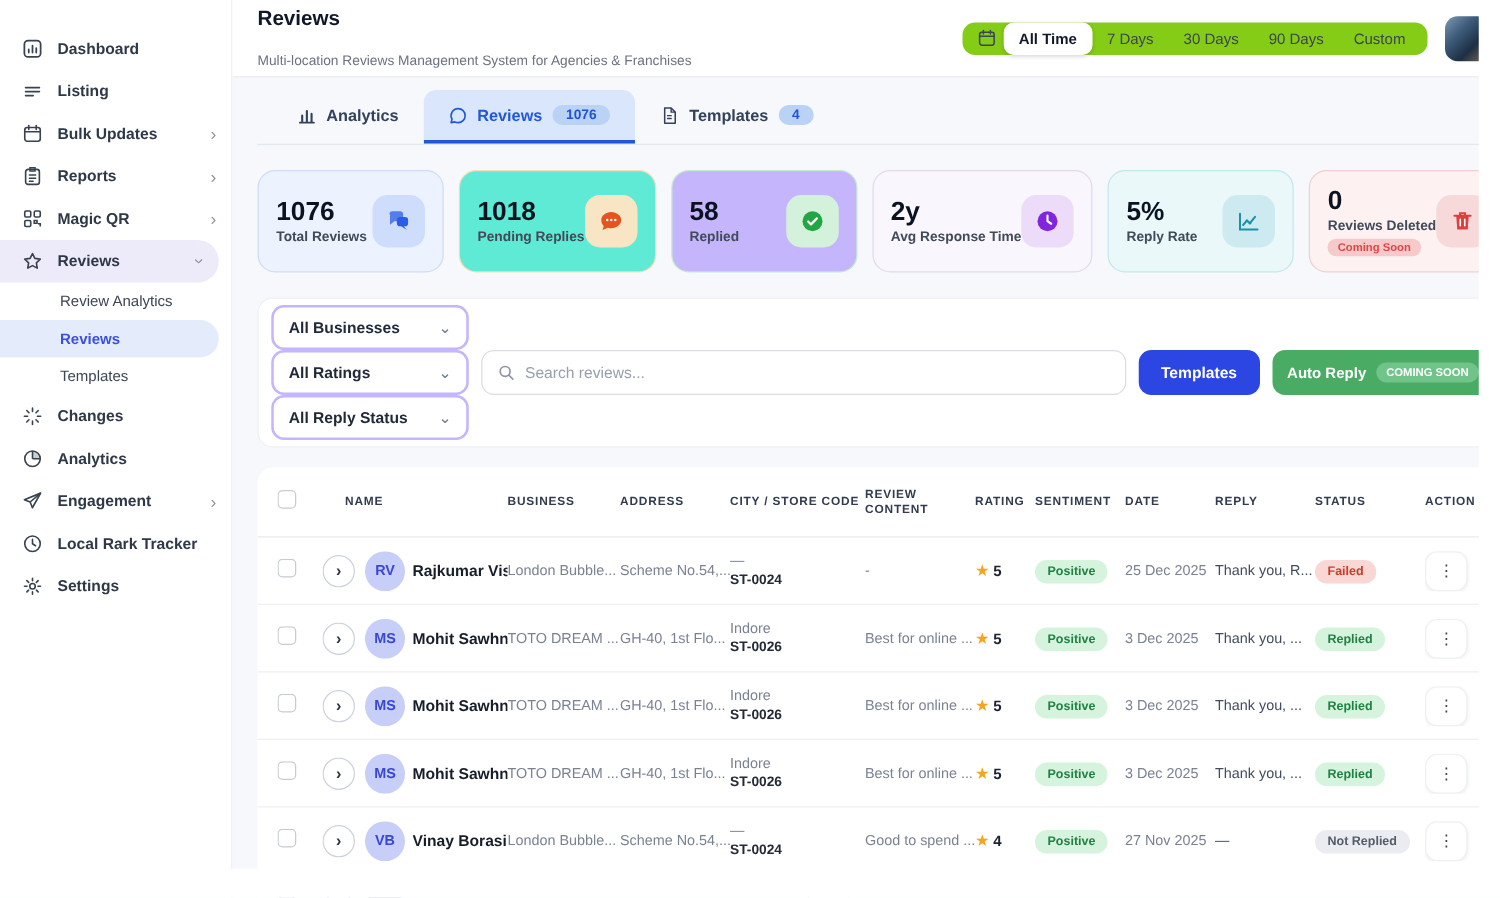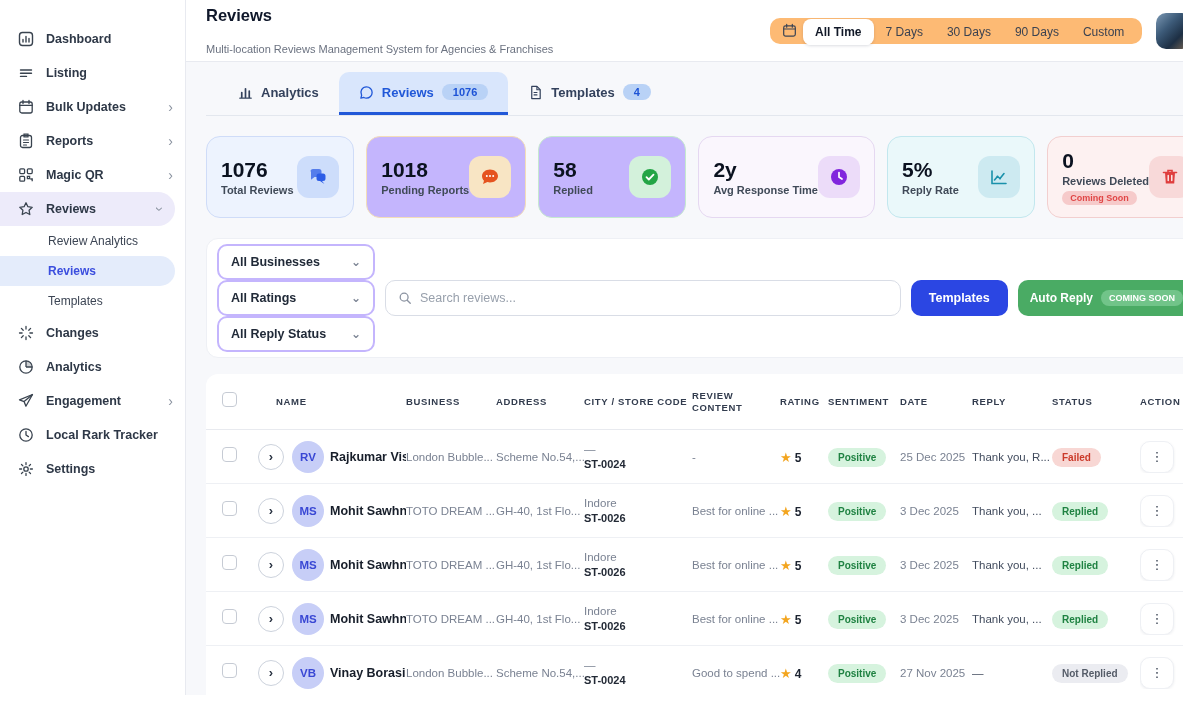--- a/index.html
+++ b/index.html
@@ -27,21 +27,21 @@
     font-weight:500; color:#3c4554; cursor:pointer; }
   .nav-sub.active { background:#e4ecfb; color:#3b4ede; font-weight:700; border-radius:0 16px 16px 0; margin-right:10px; }
 
   
   .main { flex:1; display:flex; flex-direction:column; background:#f7f8fb; }
   .topbar { height:62px; background:#fff; border-bottom:1px solid #e8eaf0; display:flex;
     align-items:center; justify-content:space-between; padding:0 20px; flex-shrink:0; }
   .page-title { font-size:16.5px; font-weight:800; color:#0f172a; }
   .page-subtitle { font-size:11px; color:#6b7280; margin-top:18px; }
   .topbar-right { display:flex; align-items:center; }
-  .date-group { display:flex; align-items:center; background:#fdba74; border-radius:10px; padding:4px 6px; gap:2px; }
+  .date-group { display:flex; align-items:center; background:#84cc16; border-radius:10px; padding:4px 6px; gap:2px; }
   .cal-icon { width:15px; height:15px; color:#3c4554; margin:0 4px 0 6px; }
   .cal-icon svg { width:15px; height:15px; display:block; }
   .date-pill { padding:6px 12px; font-size:12px; font-weight:500; color:#3b4250; border-radius:8px; cursor:pointer; white-space:nowrap; }
   .date-pill.active { background:#fff; font-weight:700; color:#111827; box-shadow:0 1px 3px rgba(20,30,60,.15); }
   .user-avatar { width:36px; height:36px; border-radius:10px; margin-left:14px;
     background:linear-gradient(135deg,#7d9ab5 0%,#3c5a78 35%,#1d2f44 65%,#8a7157 100%); }
   .sort-ctl { display:flex; flex-direction:column; margin-left:7px; color:#9aa2ae; font-size:8px; line-height:0.7; cursor:pointer; }
 
   .content { padding:10px 20px 0 20px; flex:1; }
 
@@ -59,21 +59,21 @@
   .stat-card { flex:1; border:1px solid; border-radius:14px; padding:12px 14px; height:82px;
     display:flex; align-items:center; justify-content:space-between; }
   .stat-left { display:flex; flex-direction:column; justify-content:center; }
   .stat-value { font-size:21px; font-weight:800; color:#0b1220; line-height:1.1; }
   .stat-label { font-size:11px; font-weight:600; color:#404a58; margin-top:2px; white-space:nowrap; }
   .stat-badge { background:#f6caca; color:#e04646; font-size:9px; font-weight:800; padding:2px 8px;
     border-radius:999px; margin-top:4px; align-self:flex-start; white-space:nowrap; }
   .sicon { width:42px; height:42px; border-radius:12px; display:flex; align-items:center; justify-content:center; flex-shrink:0; }
   .sicon svg { width:20px; height:20px; display:block; }
   .t-blue { background:#edf3fe; border-color:#cfdcf8; } .t-blue .sicon { background:#cdddfb; color:#2c5ce6; }
-  .t-orange { background:#c4b5fd; border-color:#f3ddb9; } .t-orange .sicon { background:#f8e5c4; color:#e5531f; }
+  .t-orange { background:#5eead4; border-color:#f3ddb9; } .t-orange .sicon { background:#f8e5c4; color:#e5531f; }
   .t-green { background:#c4b5fd; border-color:#c5e9cf; } .t-green .sicon { background:#d3f1db; color:#23a545; }
   .t-purple { background:#faf6fd; border-color:#e5d8f1; } .t-purple .sicon { background:#ecdcf9; color:#8126dd; }
   .t-cyan { background:#eaf8fa; border-color:#c2e7ee; } .t-cyan .sicon { background:#cdeaf1; color:#1a91ab; }
   .t-red { background:#fdf1f1; border-color:#f2cfcf; } .t-red .sicon { background:#f8d9d9; color:#df3e3e; }
 
   
   .filter-bar { margin-top:20px; background:#fff; border-radius:12px; padding:5px 10px; display:flex;
     align-items:center; gap:10px; border:1px solid #eef0f5; }
   .dropdown { border:2px solid #c4b5fd; border-radius:10px; height:36px; padding:0 12px; display:flex;
     align-items:center; justify-content:space-between; font-size:12.5px; font-weight:700; color:#212a38;
@@ -323,21 +323,21 @@
     <div class="sicon">
               <svg viewBox="0 0 20 20">
                 <path d="M2.5 4.5A2.5 2.5 0 015 2h6a2.5 2.5 0 012.5 2.5v3A2.5 2.5 0 0111 10H6.5L3 12.8V4.5z" fill="currentColor" opacity=".75"></path>
                 <path d="M8.5 9A2.5 2.5 0 0111 6.5h4A2.5 2.5 0 0117.5 9v2.5A2.5 2.5 0 0115 14h-1l2.5 3-4.5-3H11A2.5 2.5 0 018.5 11.5z" fill="currentColor"></path>
               </svg>
             </div>
   </div>
           <div class="stat-card t-orange">
     <div class="stat-left">
       <div class="stat-value">1018</div>
-      <div class="stat-label">Pending Reports</div>
+      <div class="stat-label">Pending Replies</div>
 
     </div>
     <div class="sicon">
               <svg viewBox="0 0 20 20">
                 <path d="M10 2.5c4.4 0 8 2.9 8 6.5s-3.6 6.5-8 6.5c-.9 0-1.8-.1-2.6-.4L3 17l1-3.3C2.7 12.5 2 10.8 2 9c0-3.6 3.6-6.5 8-6.5z" fill="currentColor"></path>
                 <circle cx="6.8" cy="9" r="1" fill="#fff"></circle>
                 <circle cx="10" cy="9" r="1" fill="#fff"></circle>
                 <circle cx="13.2" cy="9" r="1" fill="#fff"></circle>
               </svg>
             </div>

